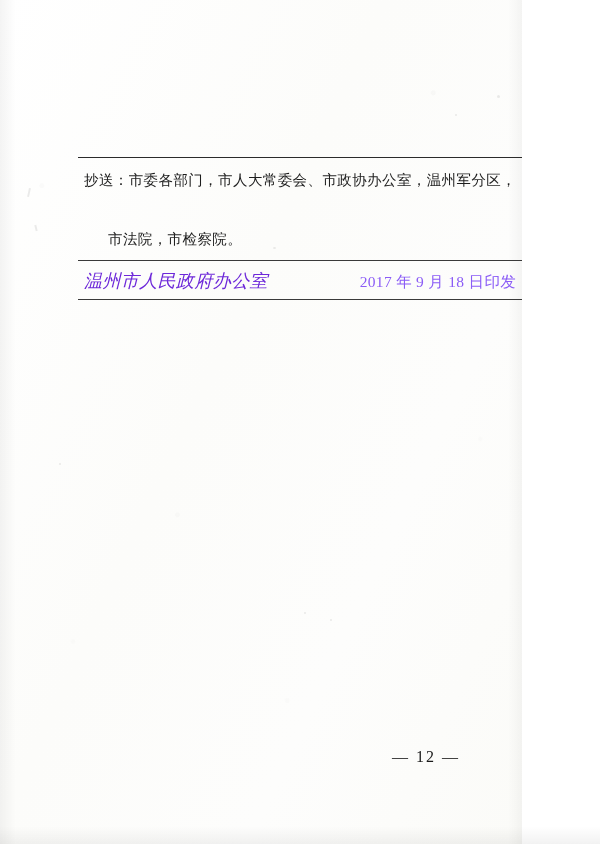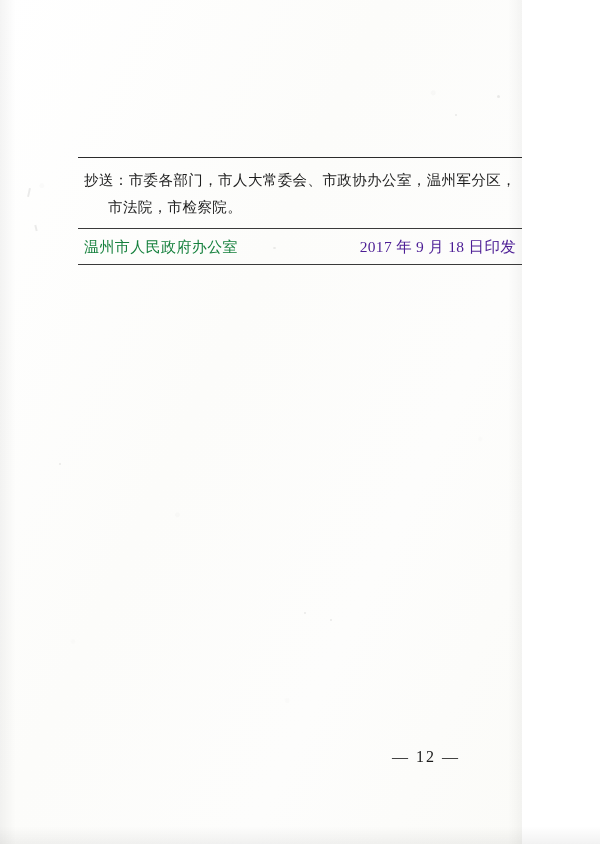--- a/index.html
+++ b/index.html
@@ -86,38 +86,40 @@
     font-size: 14.5px;
     letter-spacing: 0.4px;
     line-height: 27px;
     white-space: nowrap;
   }
   .dist-line-1 {
     padding-left: 6px;
   }
   .dist-line-2 {
     padding-left: 30px;
+    margin-top: 32px;
   }
   .footer-row {
     display: flex;
     align-items: baseline;
     justify-content: space-between;
     padding: 8px 2px 6px 6px;
   }
   .footer-issuer {
     font-family: "DejaVu Sans", sans-serif;
-    font-size: 15px;
-    color: #15803d;
+    font-size: 18px;
+    color: #6d28d9;
     letter-spacing: 0.4px;
     white-space: nowrap;
+    font-style: italic;
   }
   .footer-date {
     font-family: "Liberation Serif", serif;
     font-size: 15.5px;
-    color: #4c1d95;
+    color: #8b5cf6;
     letter-spacing: 0.3px;
     white-space: nowrap;
     padding-right: 4px;
   }
 
   
   .page-number {
     position: absolute;
     left: 0;
     top: 748px;

